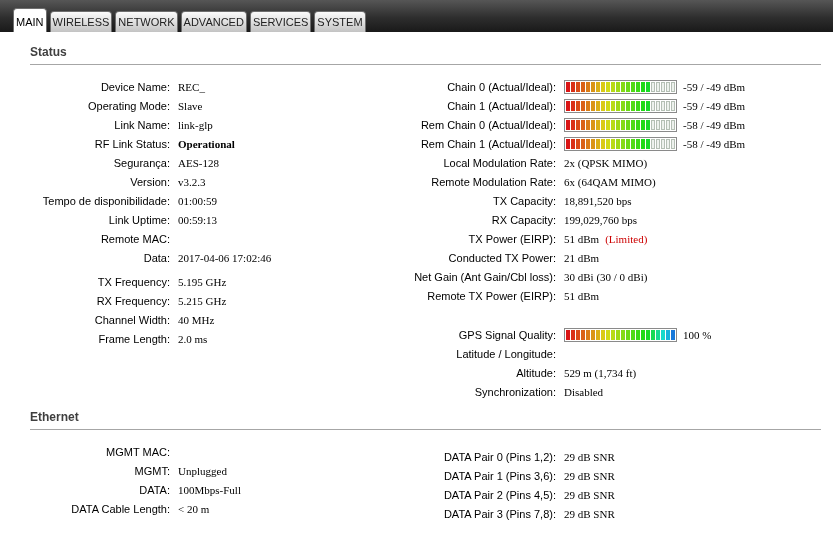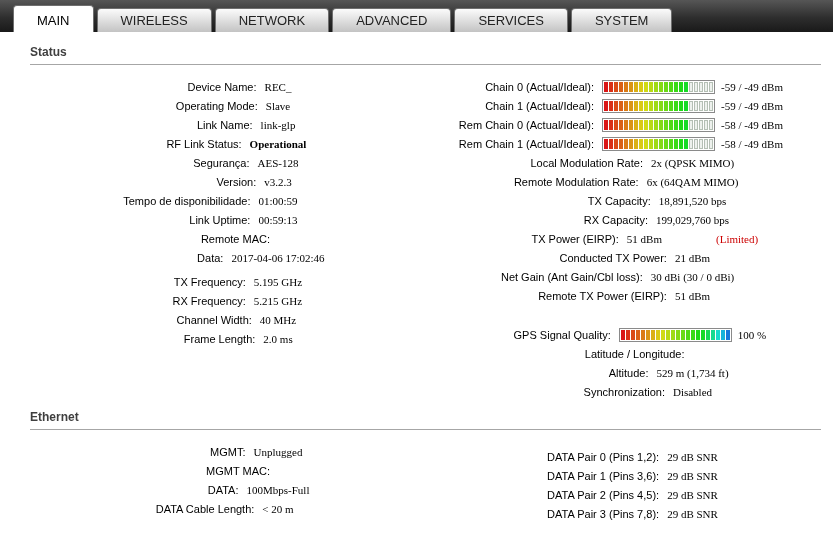--- a/index.html
+++ b/index.html
@@ -1,33 +1,33 @@
 <!DOCTYPE html>
 <html><head>
 <meta charset="utf-8">
 <style>
   html,body { margin:0; padding:0; background:#fff; font-family:"Liberation Sans", sans-serif; }
   .screen { width:833px; height:557px; background:#ffffff; position:relative; overflow:hidden; }
 
   
   .topbar { height:32px; background:linear-gradient(#565656 0%, #2e2e2e 55%, #191919 100%); display:flex; align-items:flex-end; position:relative; }
   .tabs { display:flex; margin-left:13px; gap:3px; align-items:flex-end; }
-  .tab { background:linear-gradient(#fbfbfb, #c3c3c3); border:1px solid #6e6e6e; border-bottom:none; border-radius:4px 4px 0 0; padding:4px 23px 4px; font-size:13px; color:#222; cursor:pointer; white-space:nowrap; }
+  .tab { background:linear-gradient(#fbfbfb, #c3c3c3); border:1px solid #6e6e6e; border-bottom:none; border-radius:4px 4px 0 0; padding:4px 2px 4px; font-size:11px; color:#222; cursor:pointer; white-space:nowrap; }
   .tab.active { background:#ffffff; padding-top:7px; color:#000; }
   .top-controls { position:absolute; right:9px; top:6px; display:flex; gap:8px; align-items:center; }
   select.tools { width:148px; height:20px; font-size:11px; font-family:inherit; background:#fff; border:1px solid #999; color:#000; }
   button.logout { height:20px; font-size:11px; font-family:inherit; padding:0 12px; background:linear-gradient(#ffffff,#cfcfcf); border:1px solid #888; border-radius:2px; color:#000; cursor:pointer; }
 
   
   .content { padding:4px 12px 0 30px; }
   .section-title { font-size:12px; font-weight:bold; color:#3f3f3f; border-bottom:1px solid #a6a6a6; padding:9px 0 5px 0; margin-bottom:12px; }
   .cols { display:flex; }
   .col-left { width:348px; flex:none; }
   .col-right { flex:1; }
-  .row { height:19px; display:flex; align-items:center; font-size:11px; color:#000;justify-content:center; }
+  .row { height:19px; display:flex; align-items:center; font-size:11px; color:#000; }
   .lbl { flex:none; text-align:right; padding-right:8px; white-space:nowrap; }
   .col-left .lbl { width:140px; }
   .col-right .lbl { width:178px; }
   .val { display:flex; align-items:center; gap:6px; white-space:nowrap;font-family:Liberation Serif, serif; }
   .bold { font-weight:bold; }
   a.link { color:#0066cc; text-decoration:none; }
   .eth-right { padding-top:5px; }
 
   
   .gauge { display:inline-flex; border:1px solid #8a8a8a; background:#fff; padding:1px; height:10px; align-items:stretch; }
@@ -282,21 +282,21 @@
           <div class="row">
             <span class="lbl">RX Capacity:</span>
             <span class="val">
               <span>199,029,760 bps</span>
             </span>
           </div>
           <div class="row">
             <span class="lbl">TX Power (EIRP):</span>
             <span class="val">
               <span>51 dBm</span>
-              <span style="color: rgb(204, 0, 0); margin-left: 48px;">(Limited)</span>
+              <span style="color: rgb(204, 0, 0);">(Limited)</span>
             </span>
           </div>
           <div class="row">
             <span class="lbl">Conducted TX Power:</span>
             <span class="val">
               <span>21 dBm</span>
             </span>
           </div>
           <div class="row">
             <span class="lbl">Net Gain (Ant Gain/Cbl loss):</span>
@@ -357,30 +357,30 @@
               <span>Disabled</span>
             </span>
           </div>
         </div>
     </div>
 
     <div class="section-title">Ethernet</div>
     <div class="cols">
       <div class="col-left" id="eth-left">
           <div class="row">
-            <span class="lbl">MGMT:</span>
-            <span class="val">
-              <span>Unplugged</span>
-            </span>
-          </div>
-          <div class="row">
             <span class="lbl">MGMT MAC:</span>
             <span class="val"></span>
           </div>
           <div class="row">
+            <span class="lbl">MGMT:</span>
+            <span class="val">
+              <span>Unplugged</span>
+            </span>
+          </div>
+          <div class="row">
             <span class="lbl">DATA:</span>
             <span class="val">
               <span>100Mbps-Full</span>
             </span>
           </div>
           <div class="row">
             <span class="lbl">DATA Cable Length:</span>
             <span class="val">
               <span>&lt; 20 m</span>
             </span>

